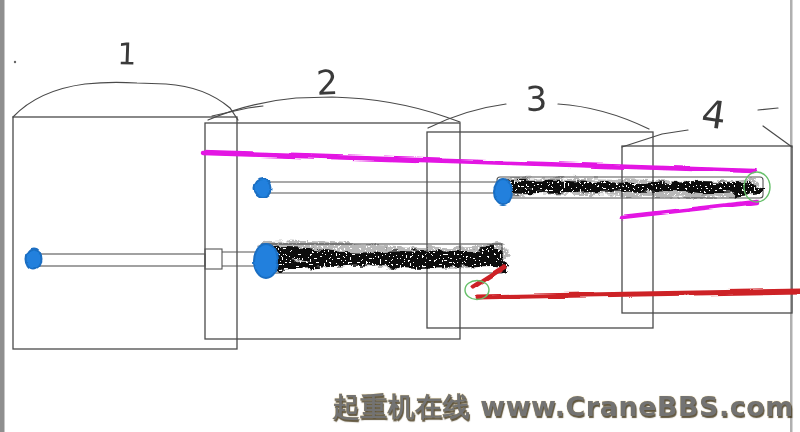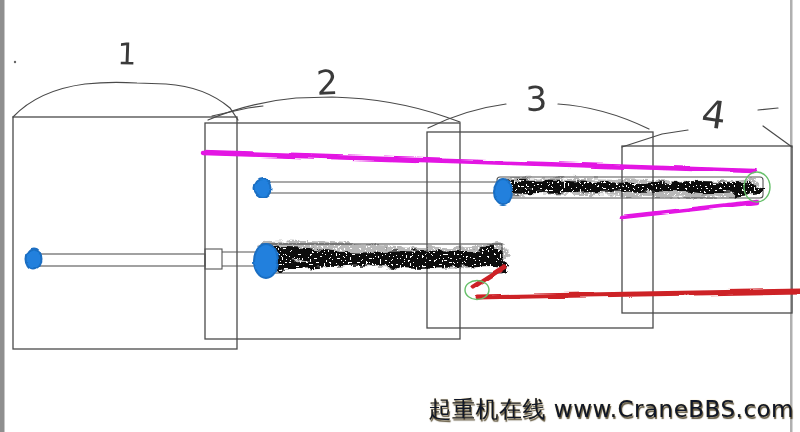--- a/index.html
+++ b/index.html
@@ -3,24 +3,24 @@
 <meta charset="utf-8">
 <style>
   html,body{margin:0;padding:0;background:#fff;}
   body{width:800px;height:432px;overflow:hidden;font-family:"DejaVu Sans","Liberation Sans",sans-serif;}
   .stage{position:relative;width:800px;height:432px;background:#ffffff;}
   .stage svg{position:absolute;left:0;top:0;}
   .watermark{
     position:absolute;
     right:6px;
     bottom:7px;
-    font-size:23px;
-    font-weight:400;
+    font-size:27px;
+    font-weight:700;
     letter-spacing:0.5px;
-    color:#0f172a;
+    color:#737373;
     text-shadow:1px 2px 1px rgba(45,32,2,0.75), 0 0 1px #e6c36a;
     white-space:nowrap;
   }
   .handwriting{font-family:"DejaVu Sans","Liberation Sans",sans-serif;}
 </style>
 </head>
 <body>
 
 <div class="stage">
 

